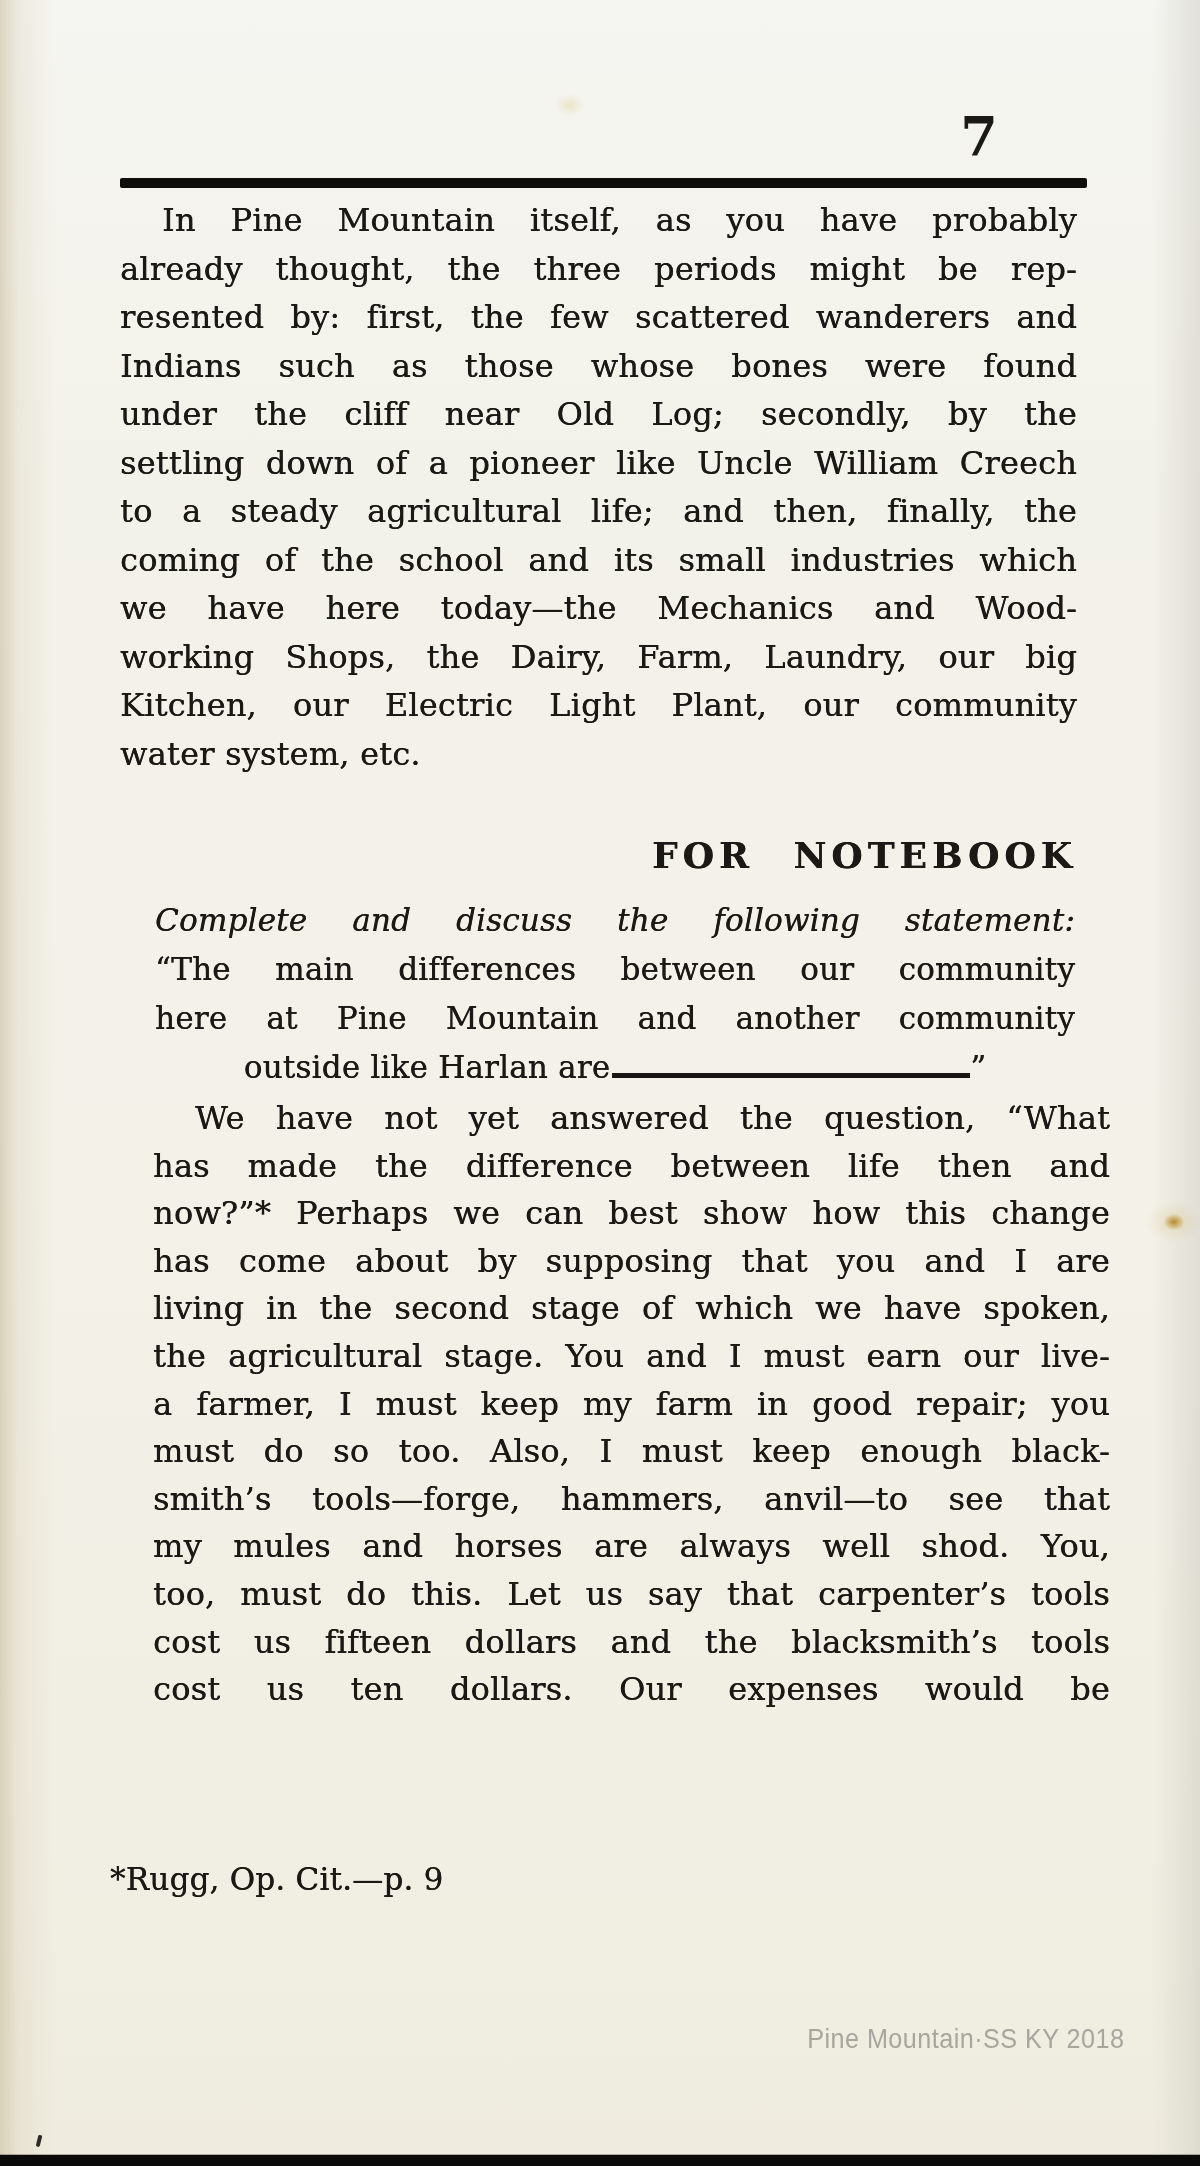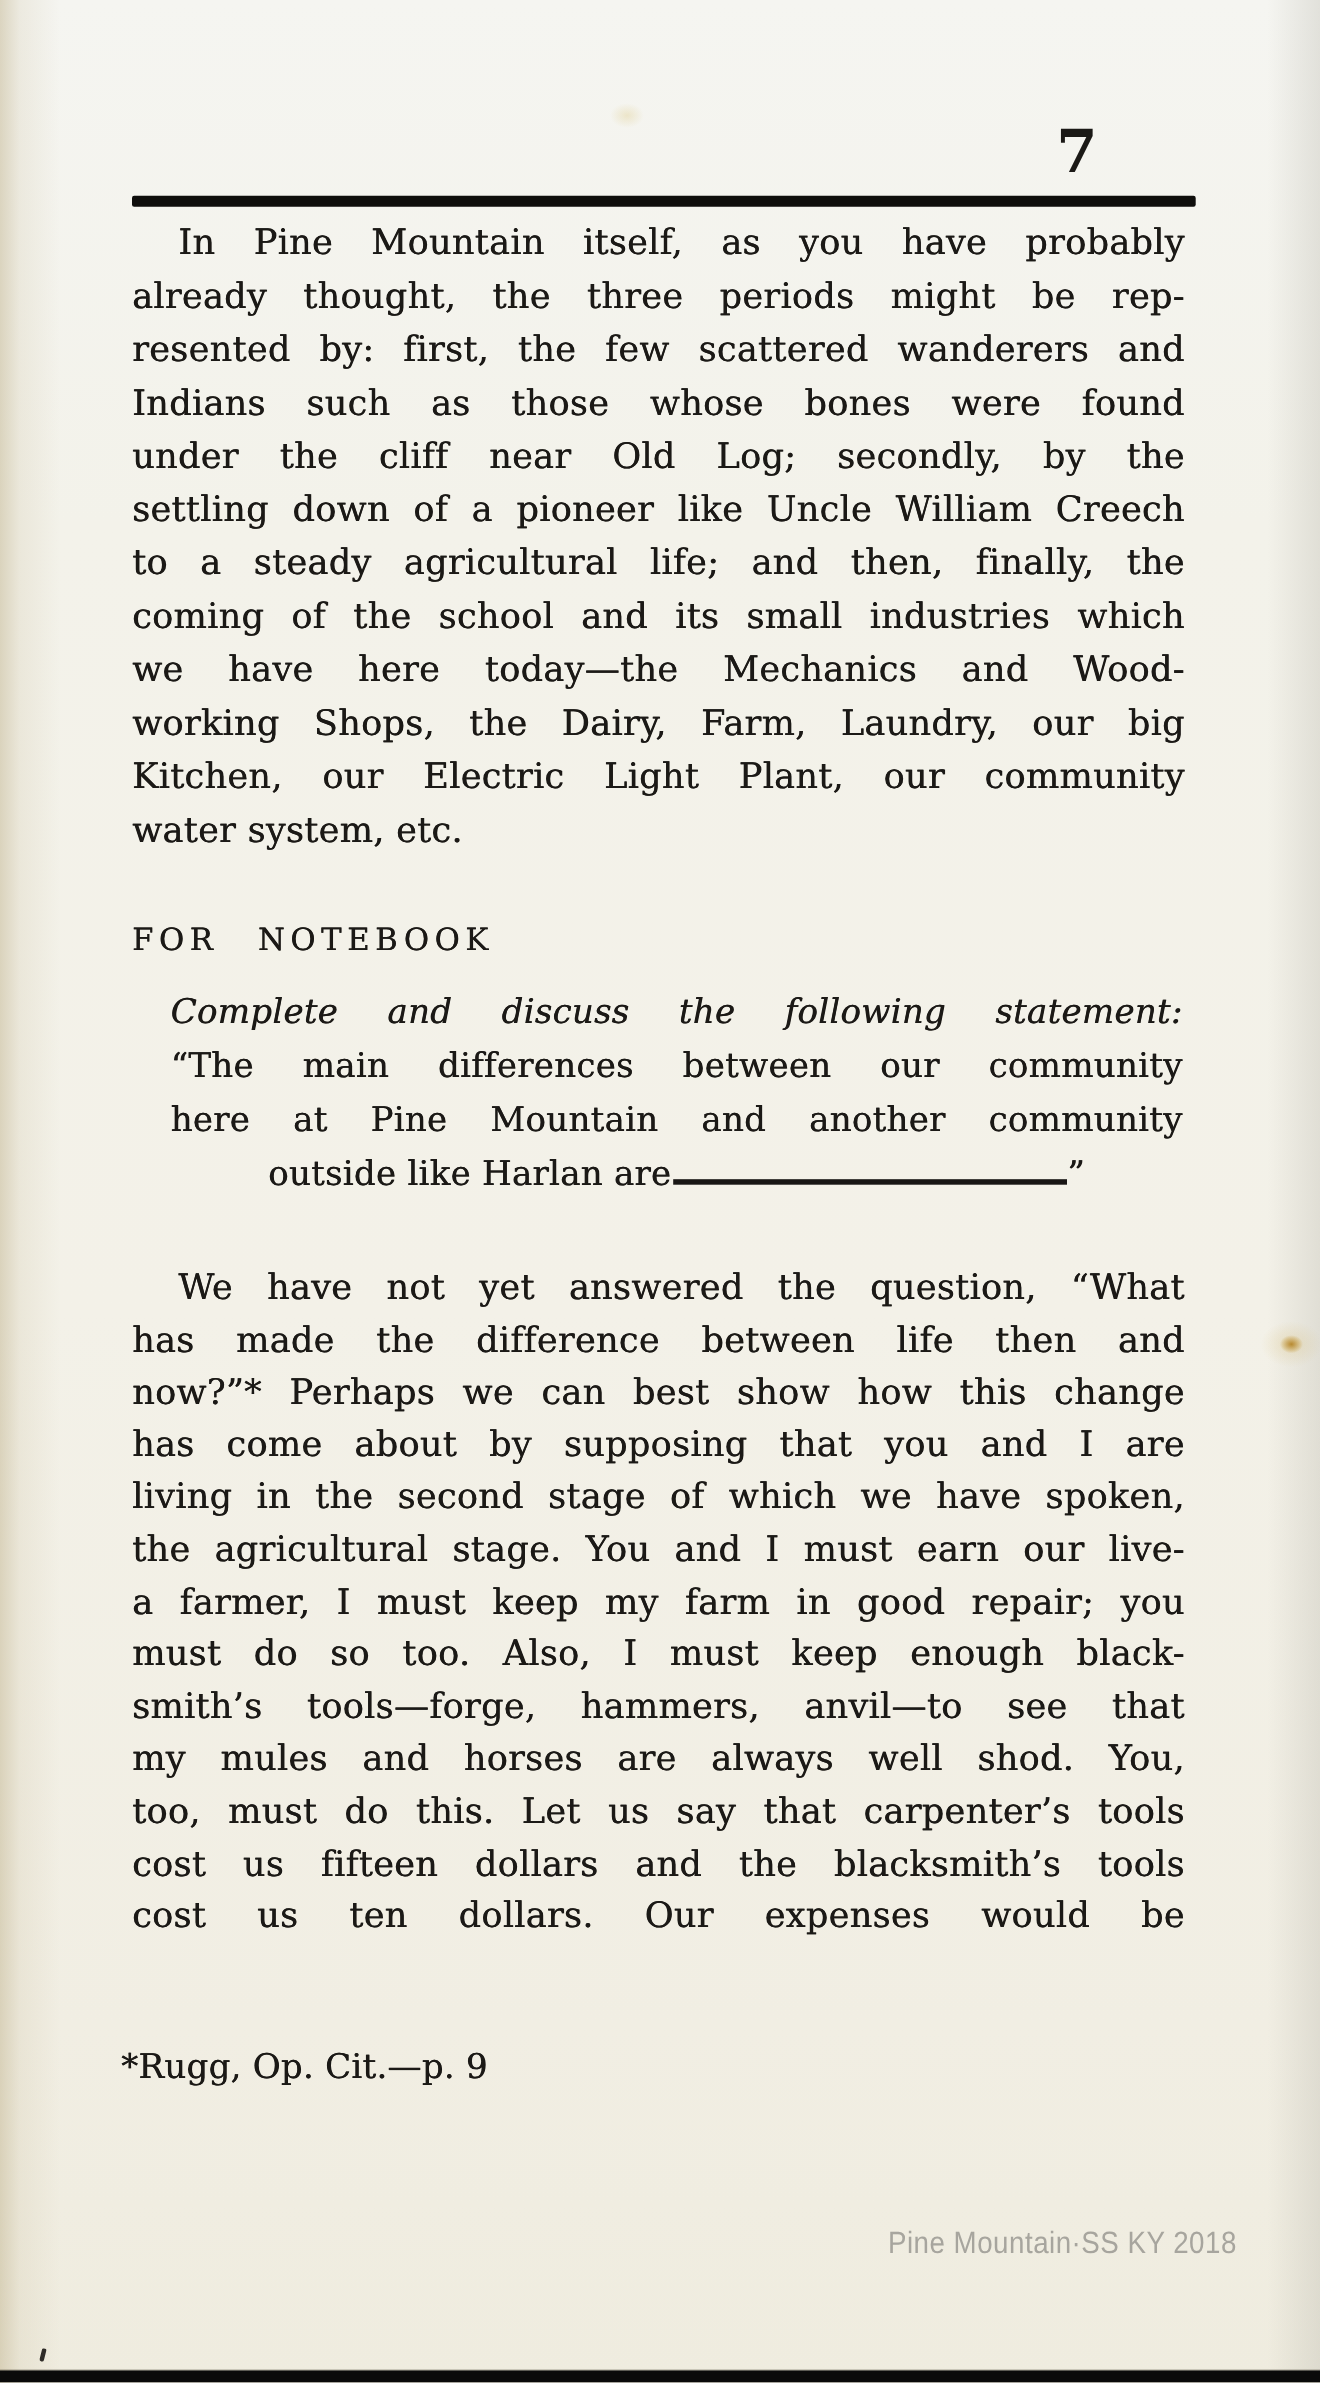--- a/index.html
+++ b/index.html
@@ -32,28 +32,28 @@
     position: absolute; top: 178px; left: 120px; width: 967px; height: 10px;
     background: #0f0e0c; border-radius: 2px;
   }
   
   .bodytext {
     position: absolute; left: 120px; width: 957px;
     font-size: 32px; letter-spacing: 0.2px;
     text-shadow: 0.35px 0 0 currentColor;
   }
   .para1 { top: 196px;  line-height: 48.5px; }
-  .para2 { top: 1147px; line-height: 47.6px; }
+  .para2 { top: 1095px; line-height: 47.6px; margin-left: 33px; }
   .line { text-align: justify; text-align-last: justify; white-space: nowrap; }
   .line.indent { text-indent: 42px; }
   .line.flushleft { text-align-last: left; }
   
   .notebook-heading {
     position: absolute; top: 838px; left: 120px; width: 957px;
-    text-align: left; font-weight: normal; font-size: 28px; line-height: 34px;
+    text-align: right; font-weight: bold; font-size: 36px; line-height: 34px;
     letter-spacing: 5px; word-spacing: 22px;
     text-shadow: 0.3px 0 0 currentColor;
   }
   .notebook-block {
     position: absolute; top: 896px; left: 155px; width: 920px;
     font-size: 31px; line-height: 49px; letter-spacing: 0.2px;
     text-shadow: 0.35px 0 0 currentColor;
   }
   .instruction { font-style: italic; text-align: justify; text-align-last: justify; white-space: nowrap; }
   .quote-last { white-space: nowrap; text-align: center; }

